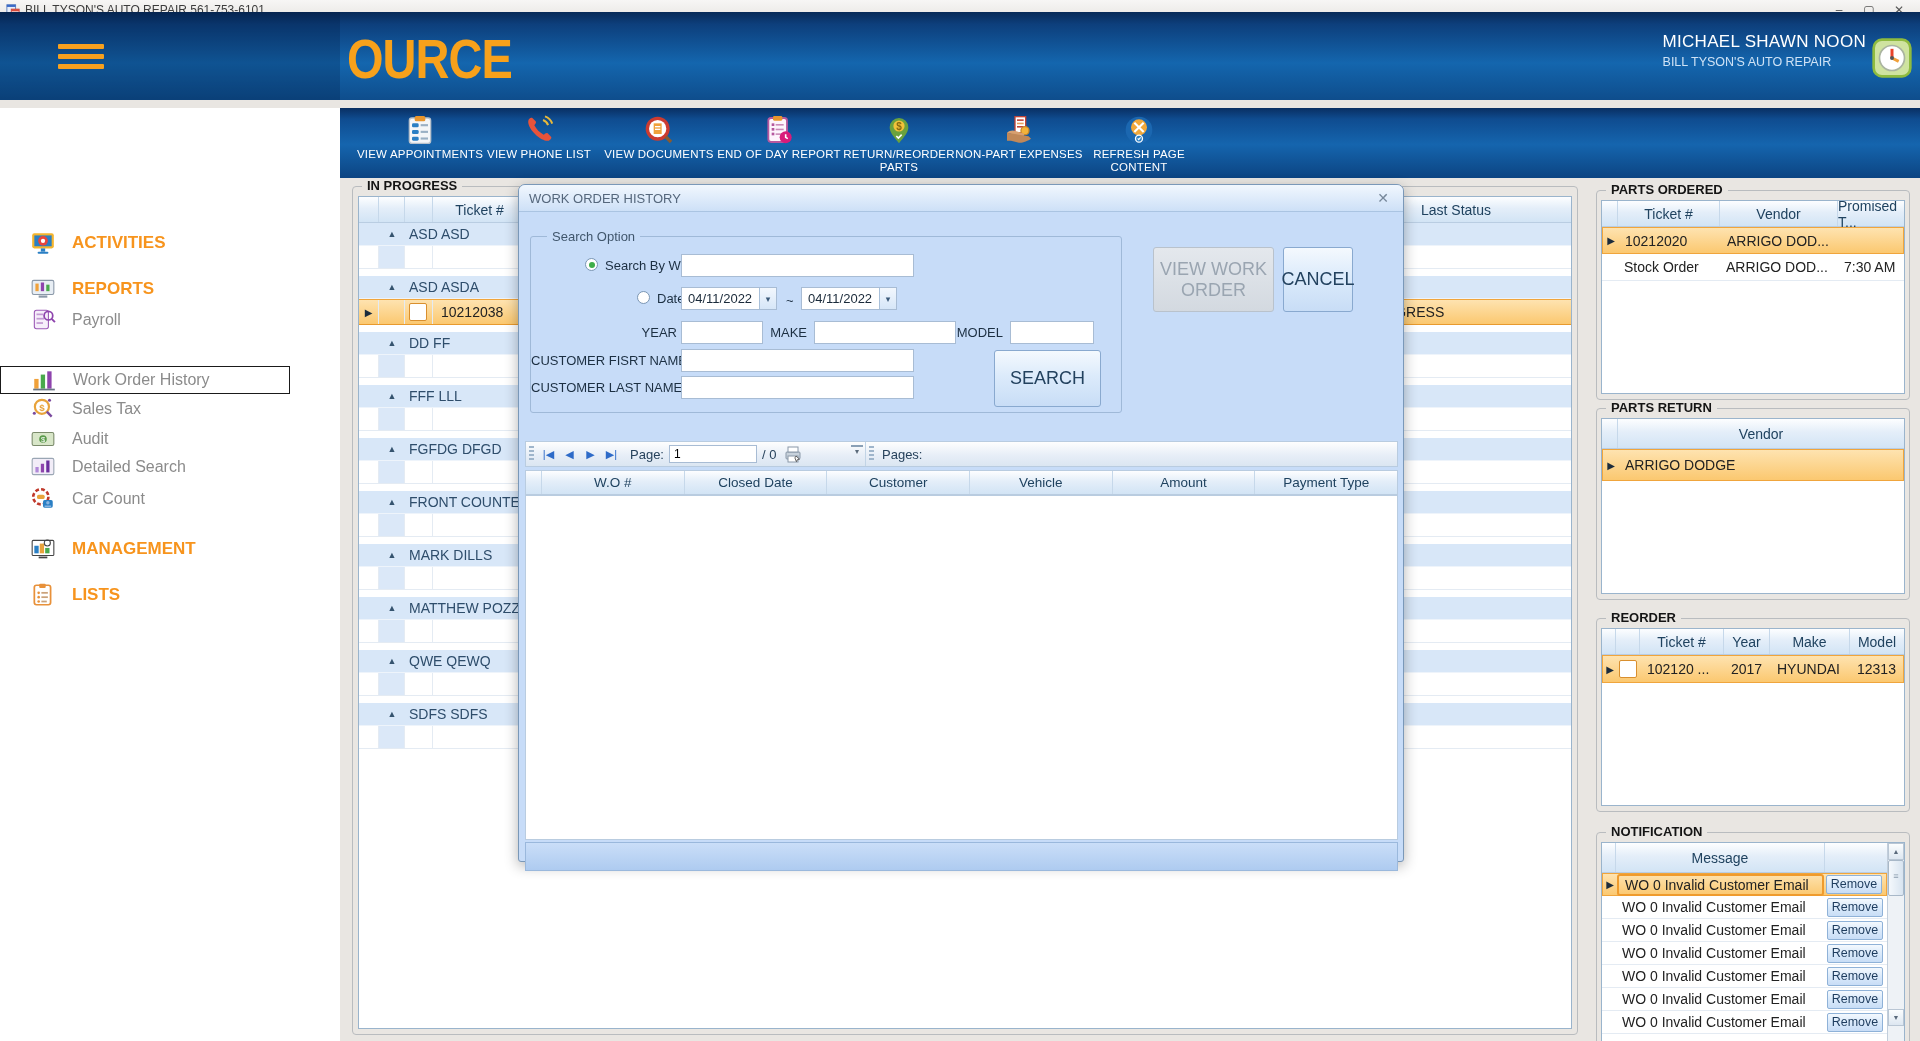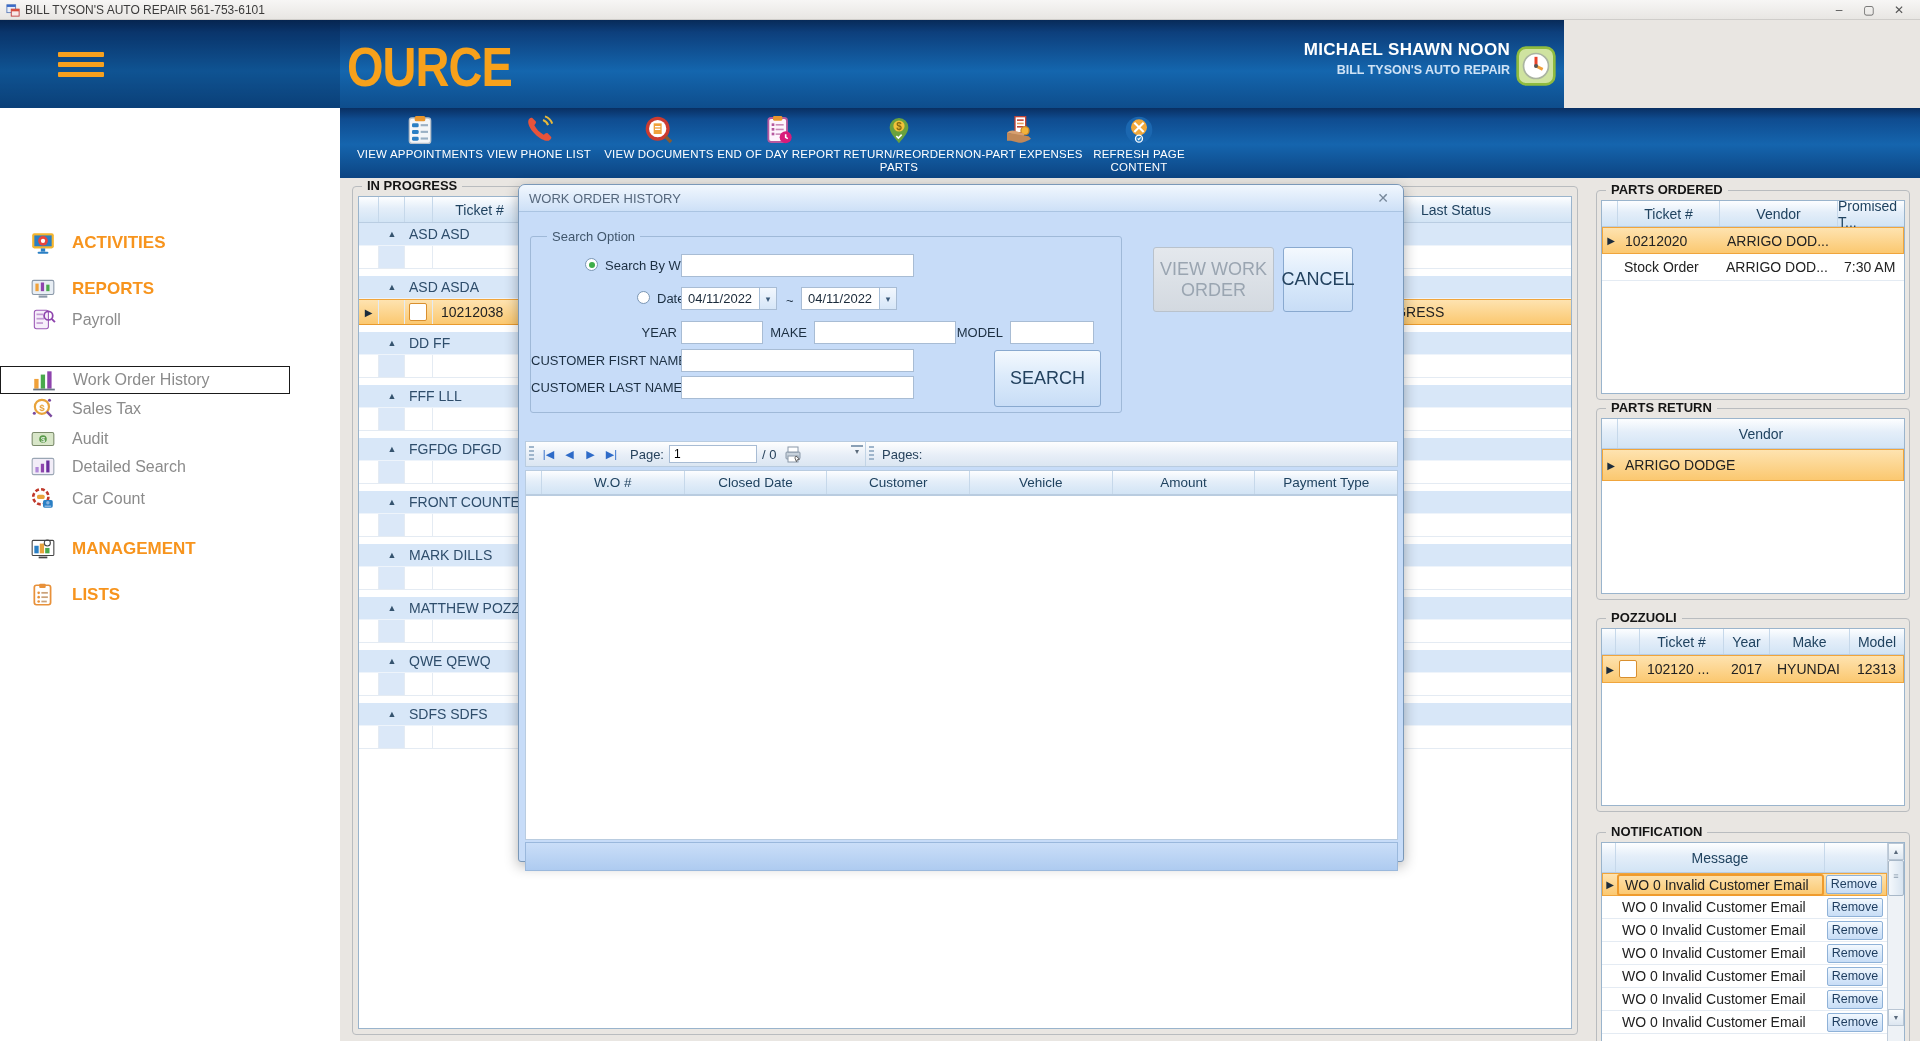--- a/index.html
+++ b/index.html
@@ -7,28 +7,28 @@
 
   
   .titlebar { position:absolute; left:0; top:0; width:1920px; height:20px;
     background:linear-gradient(180deg,#f7f6f5,#e8e6e3); border-bottom:1px solid #cfcdca;
     display:flex; align-items:center; padding:0 6px; font-size:12px; color:#3c3c3c; }
   .titlebar .app-ic { width:14px; height:14px; margin-right:5px; }
   .titlebar .spacer { flex:1; }
   .win-btn { width:30px; text-align:center; color:#555; font-size:12px; cursor:default; }
 
   
-  .header { position:absolute; left:0; top:20px; width:1564px; height:88px;
+  .header { position:absolute; left:0; top:12px; width:1920px; height:88px;
     background:linear-gradient(180deg,#072a58 0%,#0d3f7c 14%,#1466ae 58%,#0e4d8c 100%); }
   .header .shade { position:absolute; left:0; top:0; width:340px; height:88px; background:rgba(2,20,52,.22); }
   .hamburger { position:absolute; left:58px; top:32px; width:46px; height:26px; cursor:pointer; }
   .hamburger i { display:block; height:5px; margin-bottom:5px; background:#f7a01e; border-radius:1px; }
   .logo { position:absolute; left:347px; top:14px; font-size:47px; font-weight:800; color:#f7a11b;
     letter-spacing:-1px; transform:scaleY(1.18); transform-origin:top; white-space:nowrap; }
-  .userblock { position:absolute; right:54px; top:20px; text-align:right; color:#fff;font-weight:bold; }
+  .userblock { position:absolute; right:54px; top:20px; color:#fff; }
   .userblock .uname { font-size:17px; letter-spacing:.3px; }
   .userblock .ucompany { font-size:12.5px; color:#cfe2f5; margin-top:3px; }
   .clockbtn { position:absolute; right:8px; top:26px; width:40px; height:40px; cursor:pointer; }
 
   
   .toolbar { position:absolute; left:340px; top:108px; width:1580px; height:70px;
     background:linear-gradient(180deg,#092f62 0%,#0f4c90 16%,#1565ae 52%,#0c4482 100%); }
   .tbtn { position:absolute; top:6px; width:130px; text-align:center; color:#fff; cursor:pointer; }
   .tbtn .tic { width:32px; height:32px; margin:0 auto; }
   .tbtn .tlb { margin-top:2px; font-size:11.5px; line-height:13px; letter-spacing:.2px; }
@@ -604,21 +604,21 @@
       <div class="hc" style="flex:1;border-right:none">Vendor</div>
     </div>
     <div class="rgrid-row sel" style="height:32px;">
       <div class="rcell rmark">▶</div>
       <div class="rcell" style="flex:1">ARRIGO DODGE</div>
     </div>
   </div>
 </div>
 
 <div class="panel" style="left:1596px;top:618px;width:314px;height:194px;">
-  <div class="plabel">POZZUOLI</div>
+  <div class="plabel">REORDER</div>
   <div class="grid" style="left:4px;top:9px;right:4px;bottom:5px;">
     <div class="ghead" style="height:26px;">
       <div class="hc" style="flex:0 0 14px"></div>
       <div class="hc" style="flex:0 0 24px"></div>
       <div class="hc" style="flex:0 0 84px">Ticket #</div>
       <div class="hc" style="flex:0 0 46px">Year</div>
       <div class="hc" style="flex:0 0 80px">Make</div>
       <div class="hc" style="flex:1;border-right:none">Model</div>
     </div>
     <div class="rgrid-row sel" style="height:28px;">

